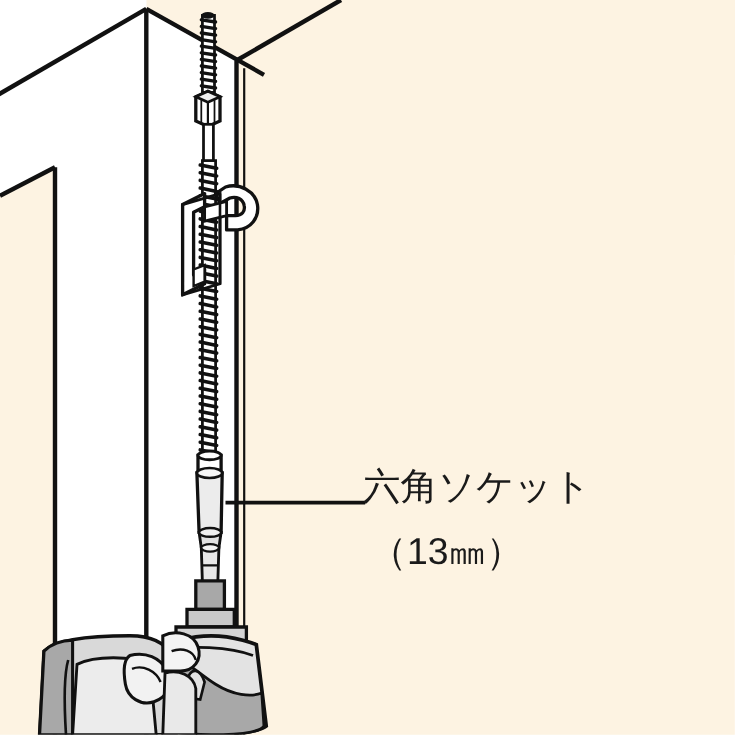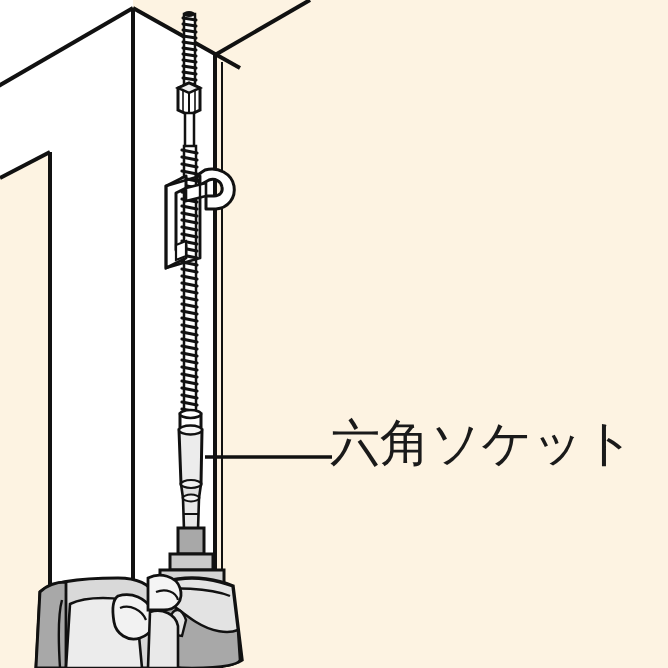--- a/index.html
+++ b/index.html
@@ -20,21 +20,21 @@
     width: 668px;
     height: 668px;
   }
   .label-text {
     position: absolute;
     left: 330px;
     top: 414px;
     width: 330px;
     color: #1a1a1a;
     font-family: Liberation Sans, sans-serif;
-    font-size: 50px;
+    font-size: 34px;
     line-height: 59px;
     letter-spacing: 0px;
     white-space: nowrap;
   }
   .label-line-1 { display: block; }
   .label-line-2 { display: block; padding-left: 6px; }
 </style>
 </head>
 <body>
 
@@ -236,15 +236,16 @@
     </g>
 
     <g>
       <line x1="205" y1="457" x2="332" y2="457" stroke="#111111" stroke-width="3.4" stroke-linecap="butt"></line>
     </g>
 
   </svg>
 
   <div class="label-text">
     <span class="label-line-1">六角ソケット</span>
+    <span class="label-line-2">（13㎜）</span>
   </div>
 
 </div>
 
 </body></html>

